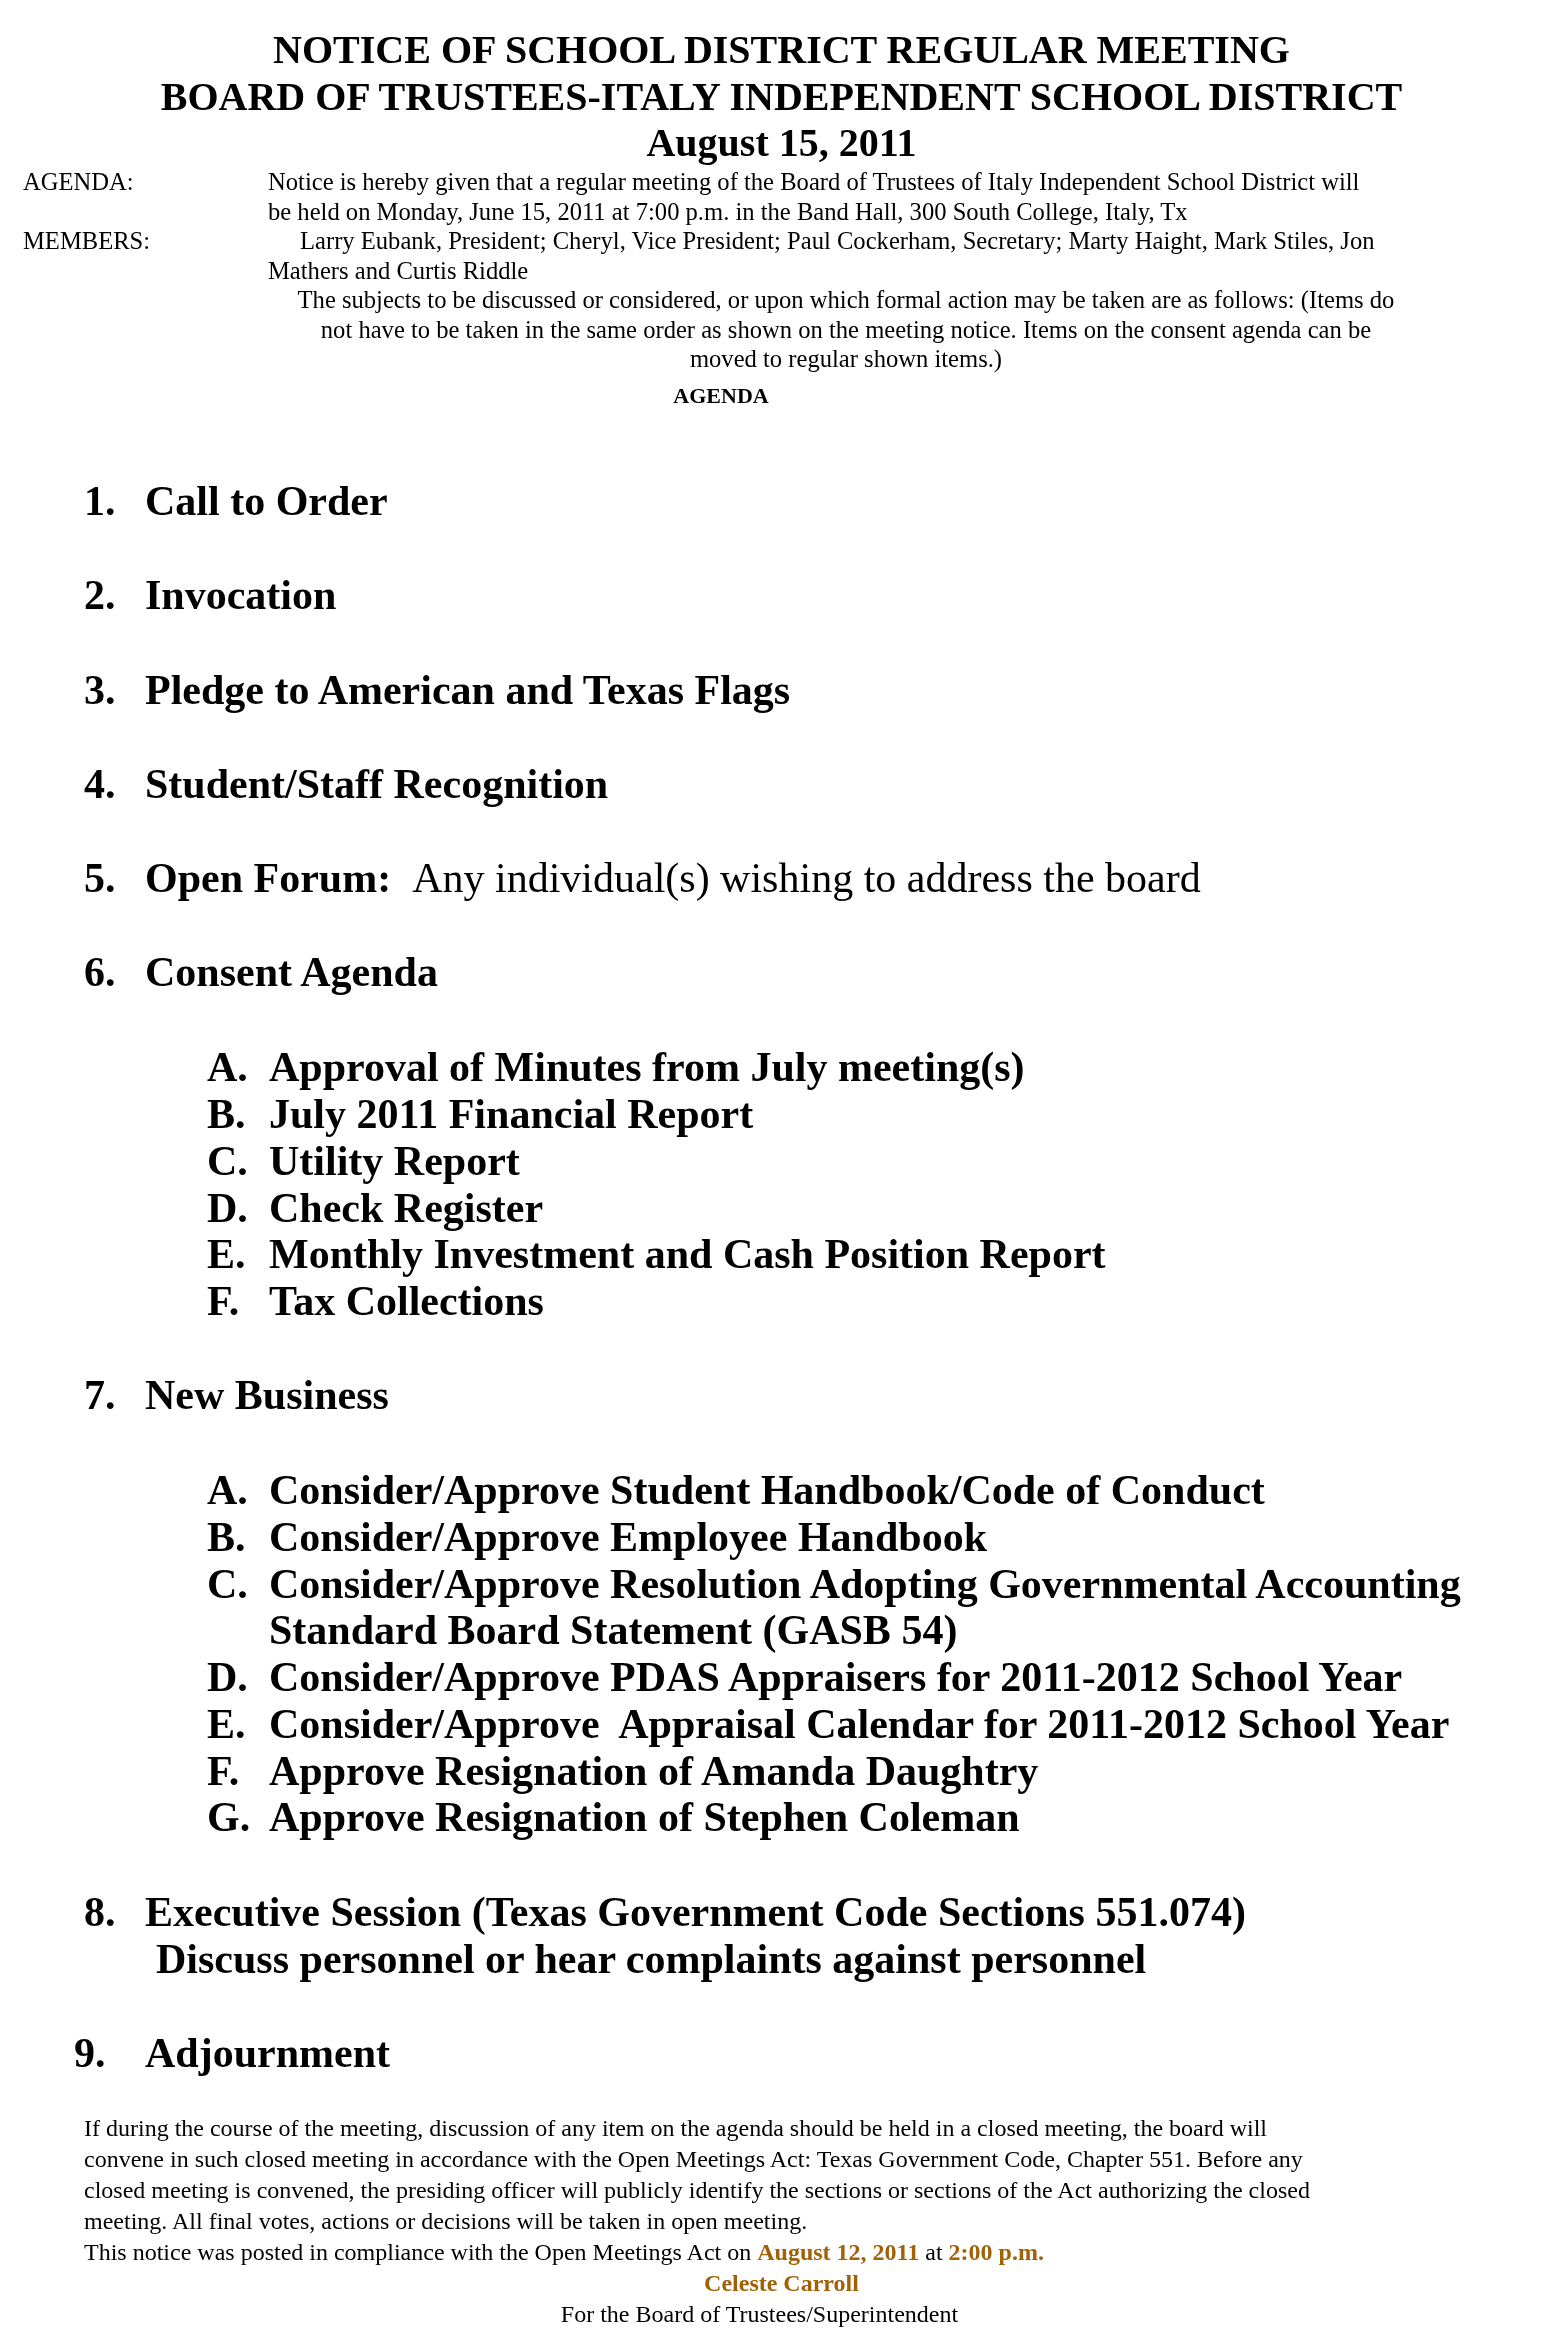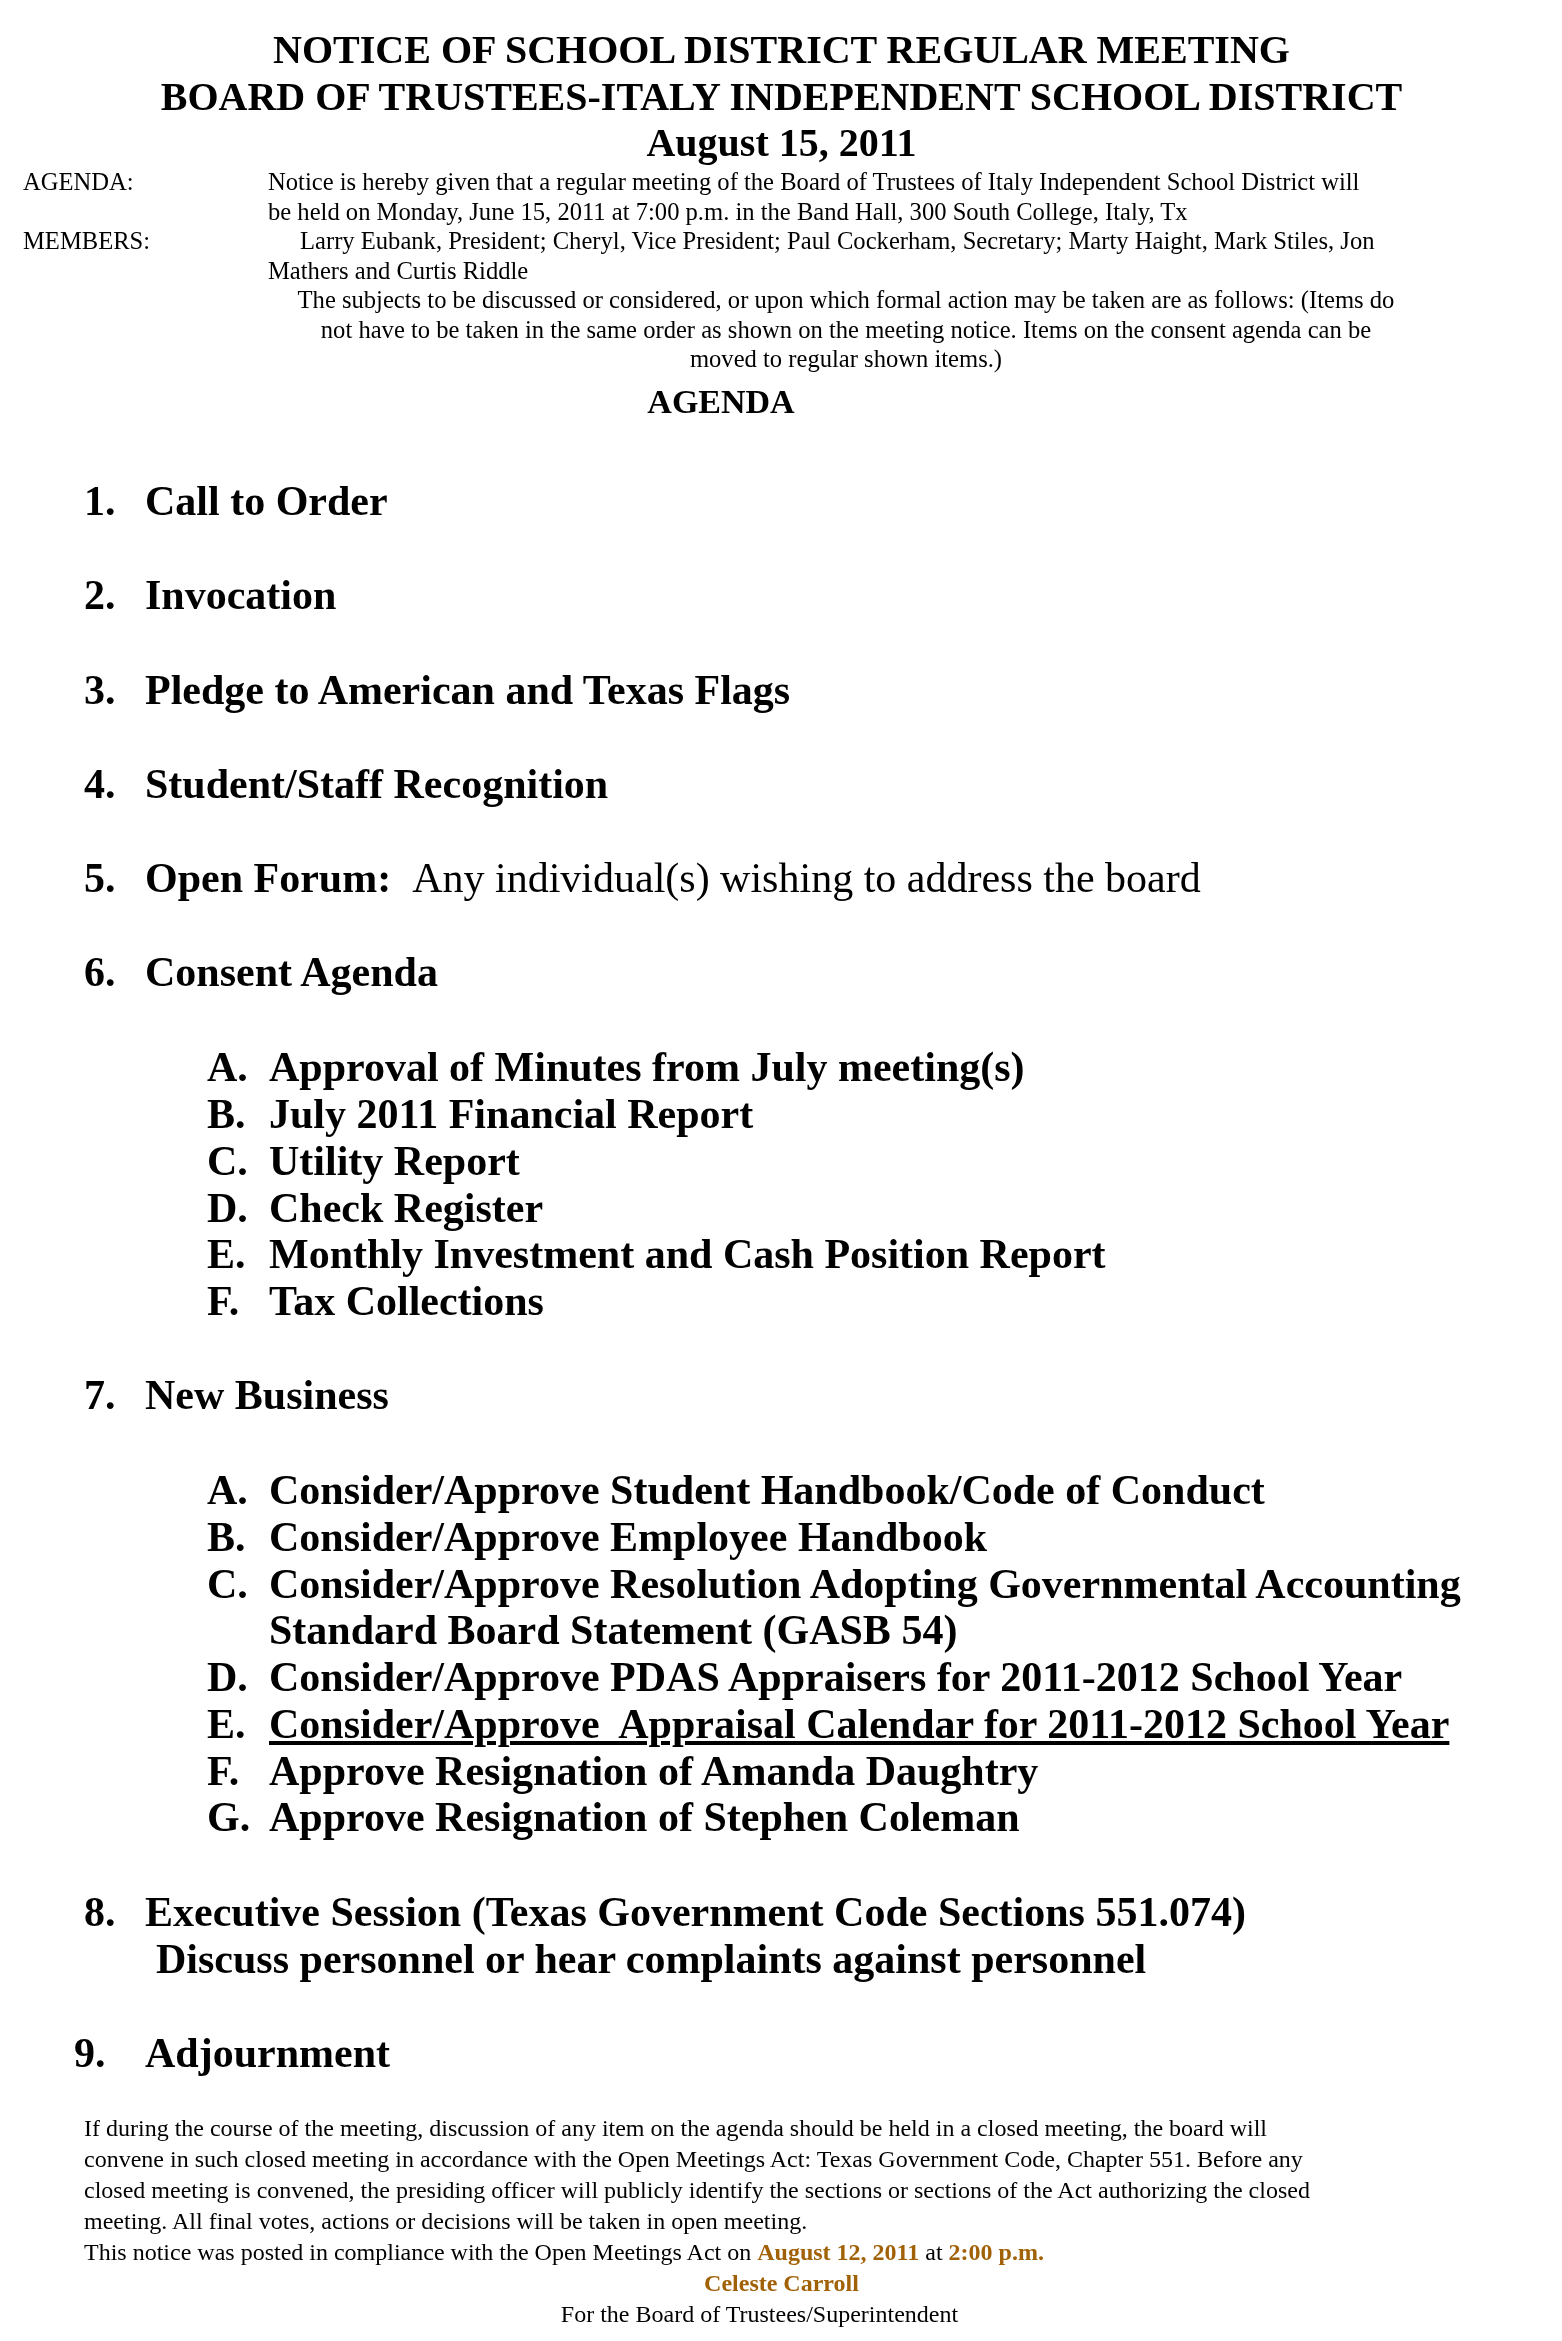--- a/index.html
+++ b/index.html
@@ -2,21 +2,21 @@
 <html style="font-size:13px"><head>
   <meta charset="utf-8">
   <style>
     html, body { margin: 0; padding: 0; background: #ffffff; }
     body { width: 1563px; height: 2342px; position: relative; overflow: hidden;
            font-family: "Liberation Serif", "DejaVu Serif", serif; color: #000; }
     .abs { position: absolute; white-space: nowrap; }
     .title { font-weight: bold; font-size: 40px; left: 0; width: 1563px; text-align: center; line-height: 1; }
     .small { font-size: 24.6px; line-height: 29.5px; text-align: center; }
     .center { text-align: center; }
-    .heading-agenda { font-weight: bold; font-size: 34px; line-height: 1; }
+    .heading-agenda { font-weight: bold; font-size: 22px; line-height: 1; }
     .item { font-weight: bold; font-size: 42px; line-height: 1; }
     .item .num { position: absolute; left: 0; }
     .item .txt { position: absolute; left: 61px; }
     .sub { font-weight: bold; font-size: 42px; line-height: 1; }
     .sub .num { position: absolute; left: 0; }
     .sub .txt { position: absolute; left: 62px; }
     .normal { font-weight: normal; }
     .blue { color: #a16207; font-weight: bold; }
     .footer { font-size: 24px; line-height: 31px; }
   </style>
@@ -108,21 +108,21 @@
 </div>
 <div class="abs sub" style="top:1609px; left:207px;">
   <span class="txt">Standard Board Statement (GASB 54)</span>
 </div>
 <div class="abs sub" style="top:1656px; left:207px;">
   <span class="num">D.</span>
   <span class="txt">Consider/Approve PDAS Appraisers for 2011-2012 School Year</span>
 </div>
 <div class="abs sub" style="top:1703px; left:207px;">
   <span class="num">E.</span>
-  <span class="txt" style="white-space:pre;text-decoration:underline;">Consider/Approve  Appraisal Calendar for 2011-2012 School Year</span>
+  <span class="txt" style="white-space:pre;">Consider/Approve  Appraisal Calendar for 2011-2012 School Year</span>
 </div>
 <div class="abs sub" style="top:1750px; left:207px;">
   <span class="num">F.</span>
   <span class="txt">Approve Resignation of Amanda Daughtry</span>
 </div>
 <div class="abs sub" style="top:1796px; left:207px;">
   <span class="num">G.</span>
   <span class="txt">Approve Resignation of Stephen Coleman</span>
 </div>
 

